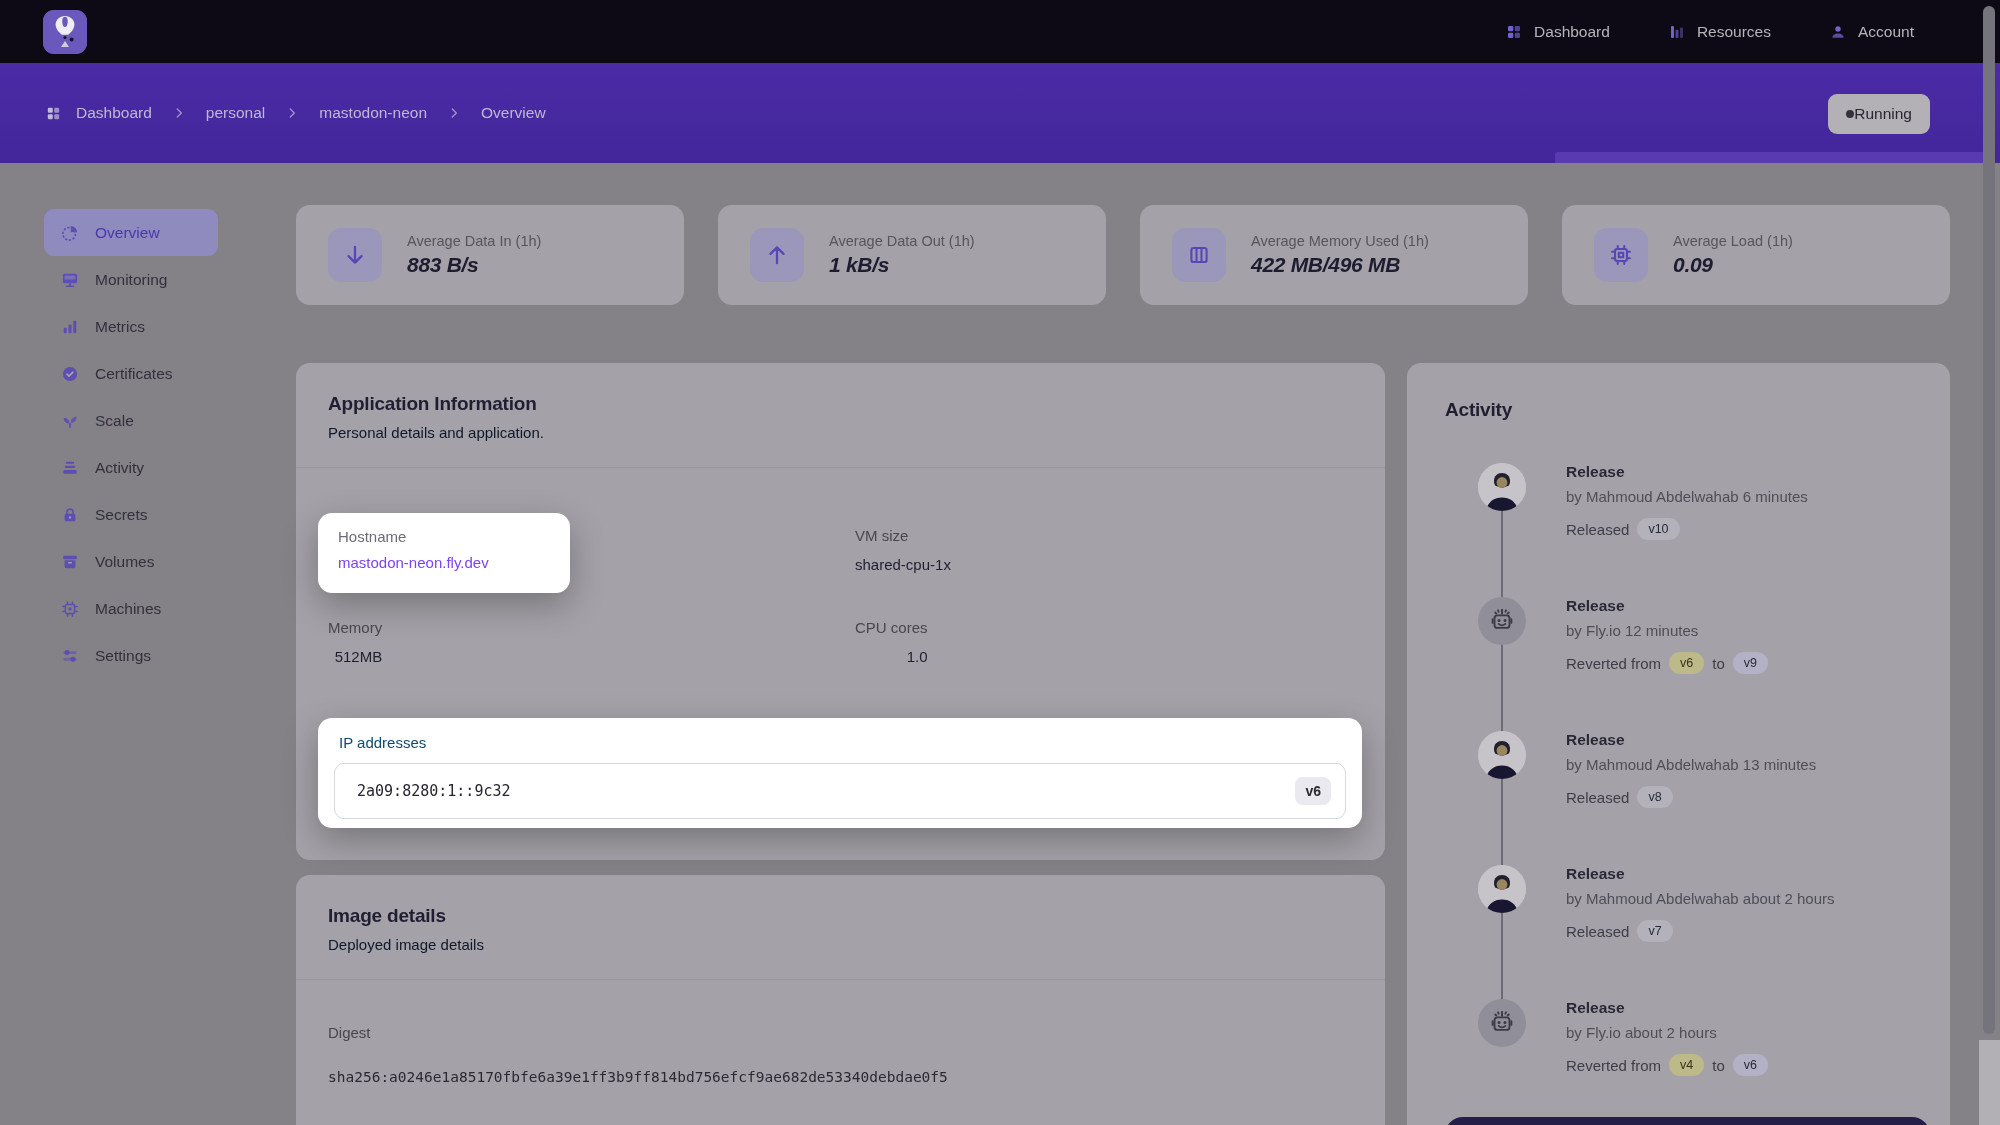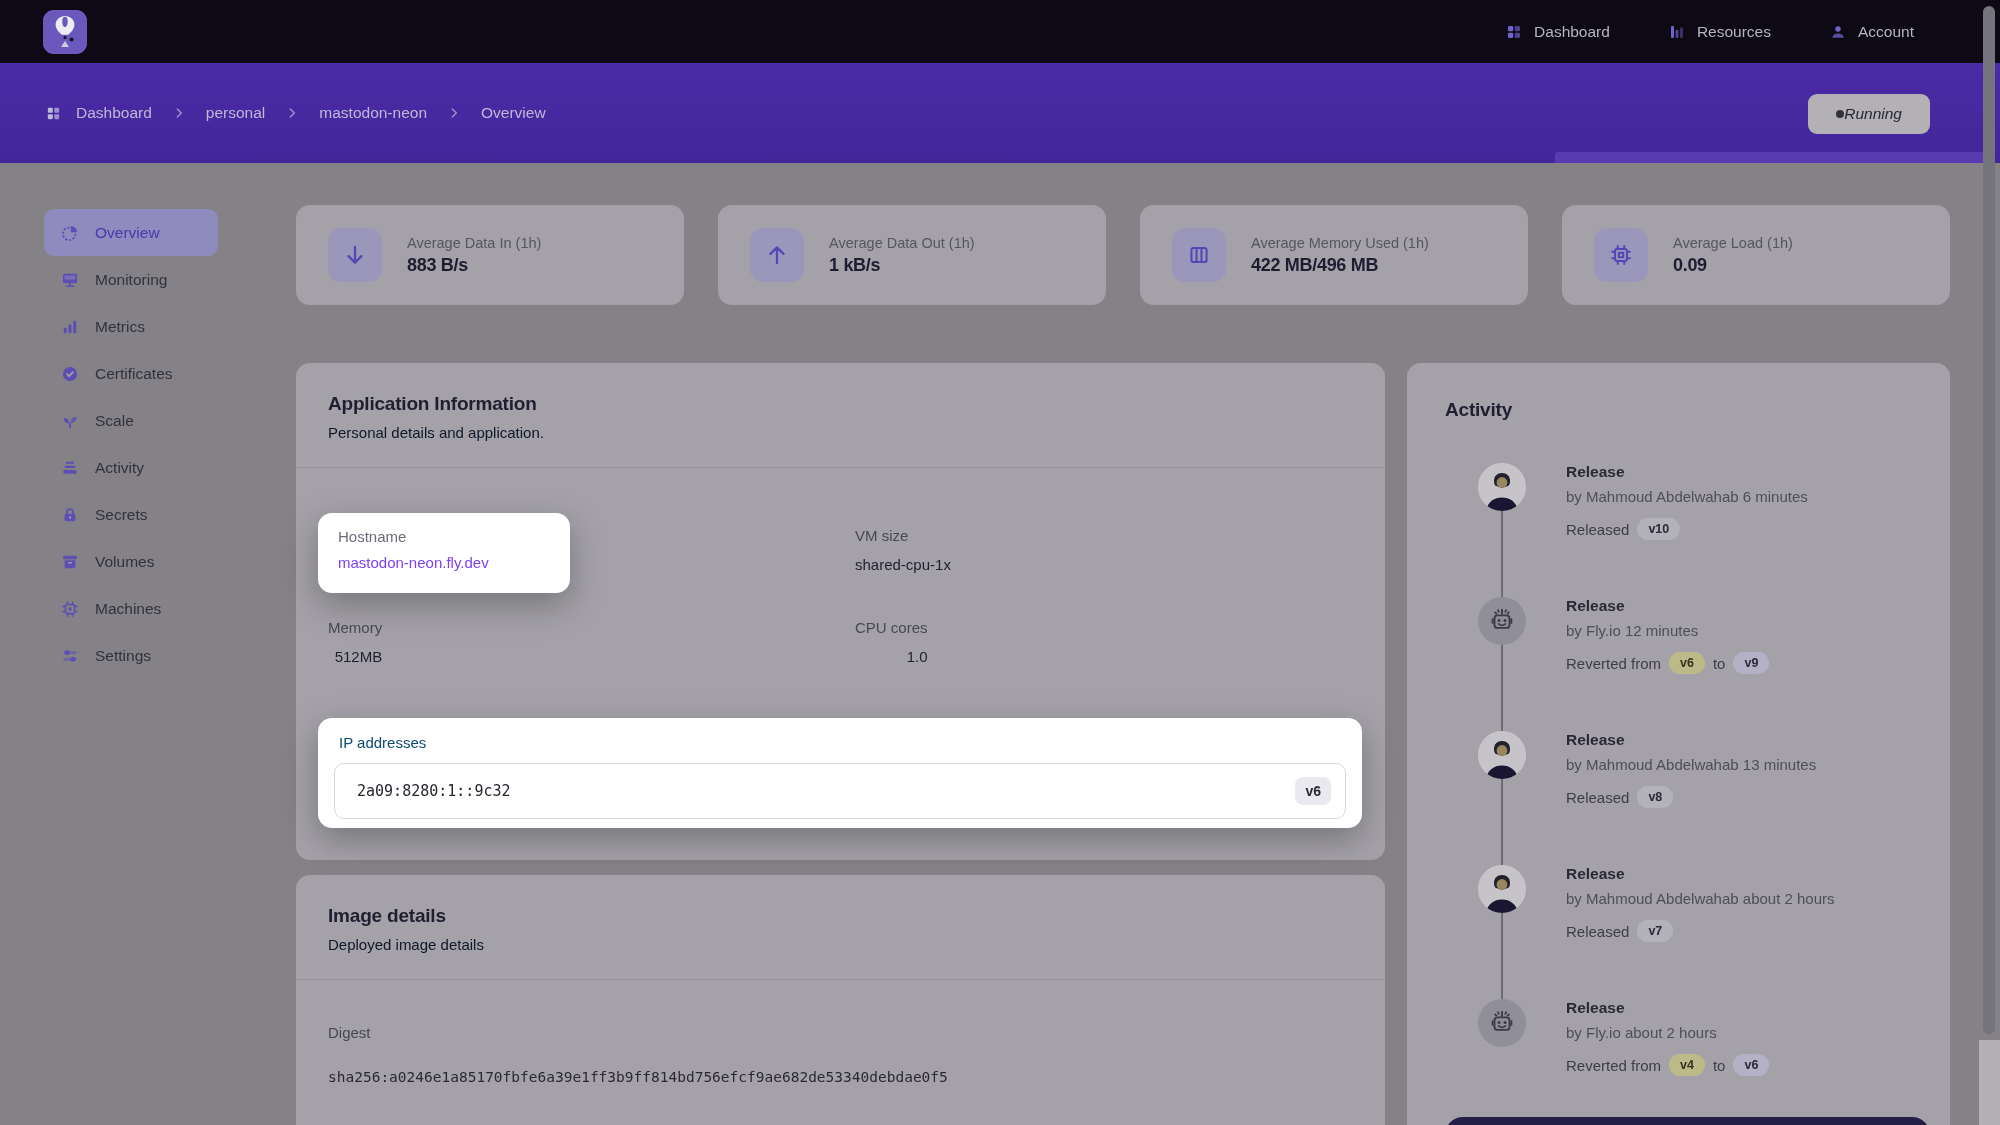--- a/index.html
+++ b/index.html
@@ -16,36 +16,36 @@
   .topnav{display:flex;align-items:center;gap:58px;margin-right:86px;}
   .topnav-item{display:flex;align-items:center;gap:11px;color:#b6b4bb;font-size:15.5px;cursor:pointer;}
   .topnav-item .ic{color:#7163cc;}
 
   
   .purplebar{position:absolute;left:0;top:63px;width:2000px;height:100px;background:linear-gradient(180deg,#4b2ba6,#43269a);}
   .purplebar .substrip{position:absolute;right:10px;bottom:0;width:435px;height:11px;background:#5a3ab0;border-radius:3px 3px 0 0;}
   .crumbs{position:absolute;left:45px;top:0;height:100%;display:flex;align-items:center;gap:20px;}
   .crumb{display:flex;align-items:center;gap:14px;color:#beb9d8;font-size:15.5px;cursor:pointer;}
   .crumb-sep{color:#9b93c8;}
-  .status-pill{position:absolute;right:70px;top:31px;height:40px;padding:0 28px;background:#b3b1b6;border-radius:9px;display:flex;align-items:center;gap:0;font-size:15.5px;color:#28262f;cursor:pointer;font-style:italic;}
+  .status-pill{position:absolute;right:70px;top:31px;height:40px;padding:0 18px;background:#b3b1b6;border-radius:9px;display:flex;align-items:center;gap:0;font-size:15.5px;color:#28262f;cursor:pointer;}
   .status-dot{width:8px;height:8px;border-radius:50%;background:#33313b;}
 
   
   .sidebar{position:absolute;left:44px;top:209px;width:190px;}
   .side-item{height:47px;display:flex;align-items:center;gap:15px;padding-left:16px;border-radius:10px;color:#32303c;font-size:15.5px;cursor:pointer;width:158px;}
   .side-item .ic{color:#5d4eb2;flex:none;}
   .side-item.active{background:#8f8bbf;color:#4a38ab;}
 
   
   .stats{position:absolute;left:296px;top:205px;display:grid;grid-template-columns:repeat(4,388px);gap:34px;}
   .stat-card{height:100px;background:#a4a2a8;border-radius:14px;display:flex;align-items:center;padding-left:32px;box-sizing:border-box;}
   .stat-tile{width:54px;height:54px;border-radius:13px;background:#9b97ba;display:flex;align-items:center;justify-content:center;color:#5747b5;flex:none;}
   .stat-txt{margin-left:25px;}
   .stat-label{font-size:14.5px;color:#56545e;}
-  .stat-value{font-size:18px;font-weight:700;color:#1e1c31;margin-top:4px;letter-spacing:-.3px;}
+  .stat-value{font-size:21px;font-weight:700;color:#1e1c31;margin-top:4px;letter-spacing:-.3px;font-style:italic;}
 
   
   .card{position:absolute;background:#a4a2a8;border-radius:14px;box-sizing:border-box;}
   .card-title{font-size:19px;font-weight:700;color:#201e31;letter-spacing:-.2px;}
   .card-sub{font-size:15px;color:#0f172a;margin-top:9px;}
   .card-divider{height:1px;background:#97959b;margin-top:26px;}
 
   
   #appinfo{left:296px;top:363px;width:1089px;height:497px;}
   .appinfo-head{padding:30px 32px 0;}
@@ -73,21 +73,21 @@
   #activity .card-title{font-size:19px;}
   .timeline{position:relative;margin-top:42px;}
   .timeline-line{position:absolute;left:56px;top:24px;width:2px;height:540px;background:#6d6b73;}
   .act-item{position:relative;display:flex;align-items:flex-start;gap:40px;padding-left:33px;min-height:134px;box-sizing:border-box;}
   .avatar{width:48px;height:48px;border-radius:50%;flex:none;position:relative;overflow:hidden;z-index:1;}
   .avatar.person{background:#c6c4c9;}
   .avatar.robot{background:#908e98;display:flex;align-items:center;justify-content:center;color:#3c3a46;}
   .act-title{font-size:15.5px;font-weight:700;color:#2a2836;}
   .act-meta{font-size:15px;color:#4f4d57;margin-top:7px;}
   .act-action{display:flex;align-items:center;gap:8px;margin-top:13px;font-size:15px;color:#3e3c47;}
-  .vbadge{font-size:12.5px;font-weight:700;padding:4px 11px;border-radius:999px;text-align:right;}
+  .vbadge{font-size:12.5px;font-weight:400;padding:4px 11px;border-radius:999px;text-align:right;}
   .vbadge.gray{background:#b3b1ba;color:#2b2936;}
   .vbadge.yellow{background:#beb989;color:#35331f;}
   .vbadge.lav{background:#b3b1c6;color:#2b2936;}
 
   .tour-bar{position:absolute;left:1445px;top:1117px;width:485px;height:30px;background:#231f49;border-radius:18px 18px 0 0;}
 
   .scroll-thumb{position:absolute;right:5px;top:6px;width:12px;height:1028px;border-radius:7px;background:#75737b;}
   .scroll-track-end{position:absolute;right:0;top:1040px;width:21px;height:85px;background:#b2b0b5;}
 </style>
 </head>

